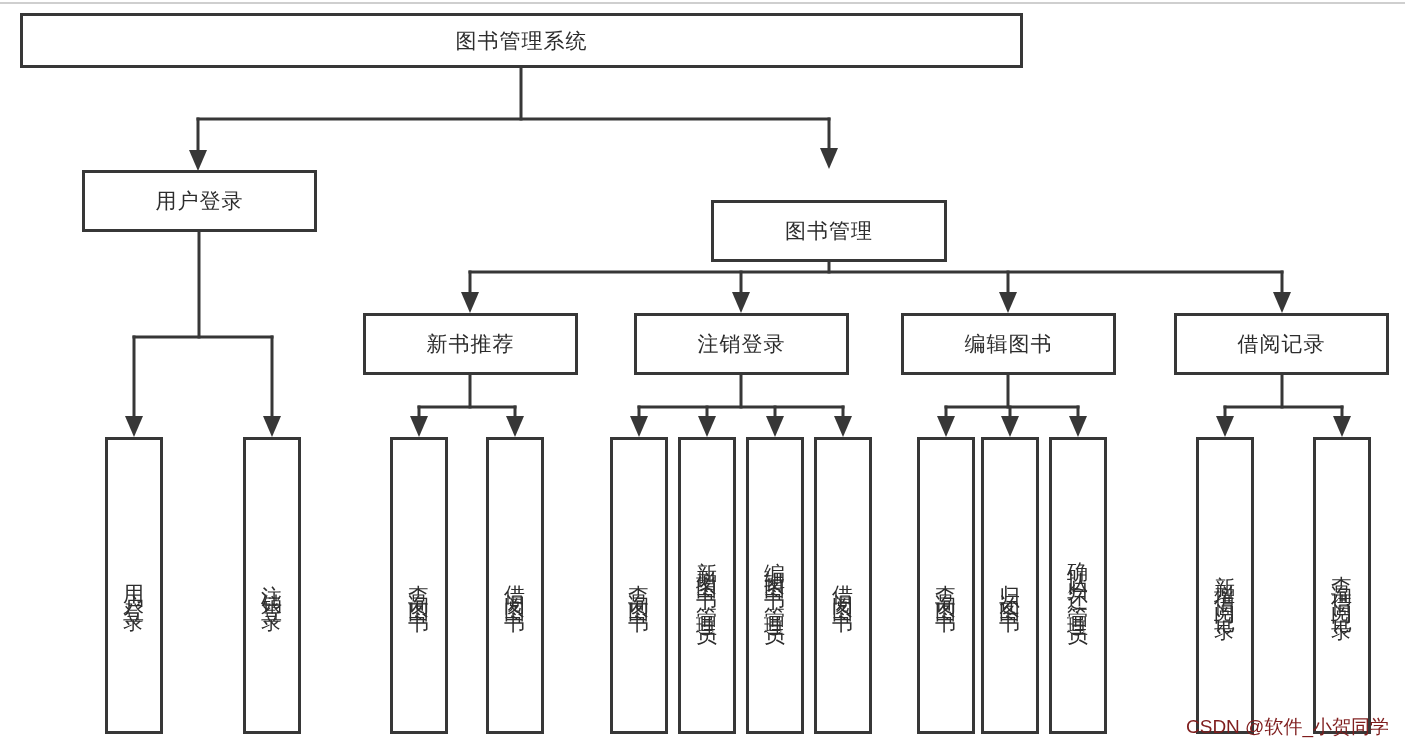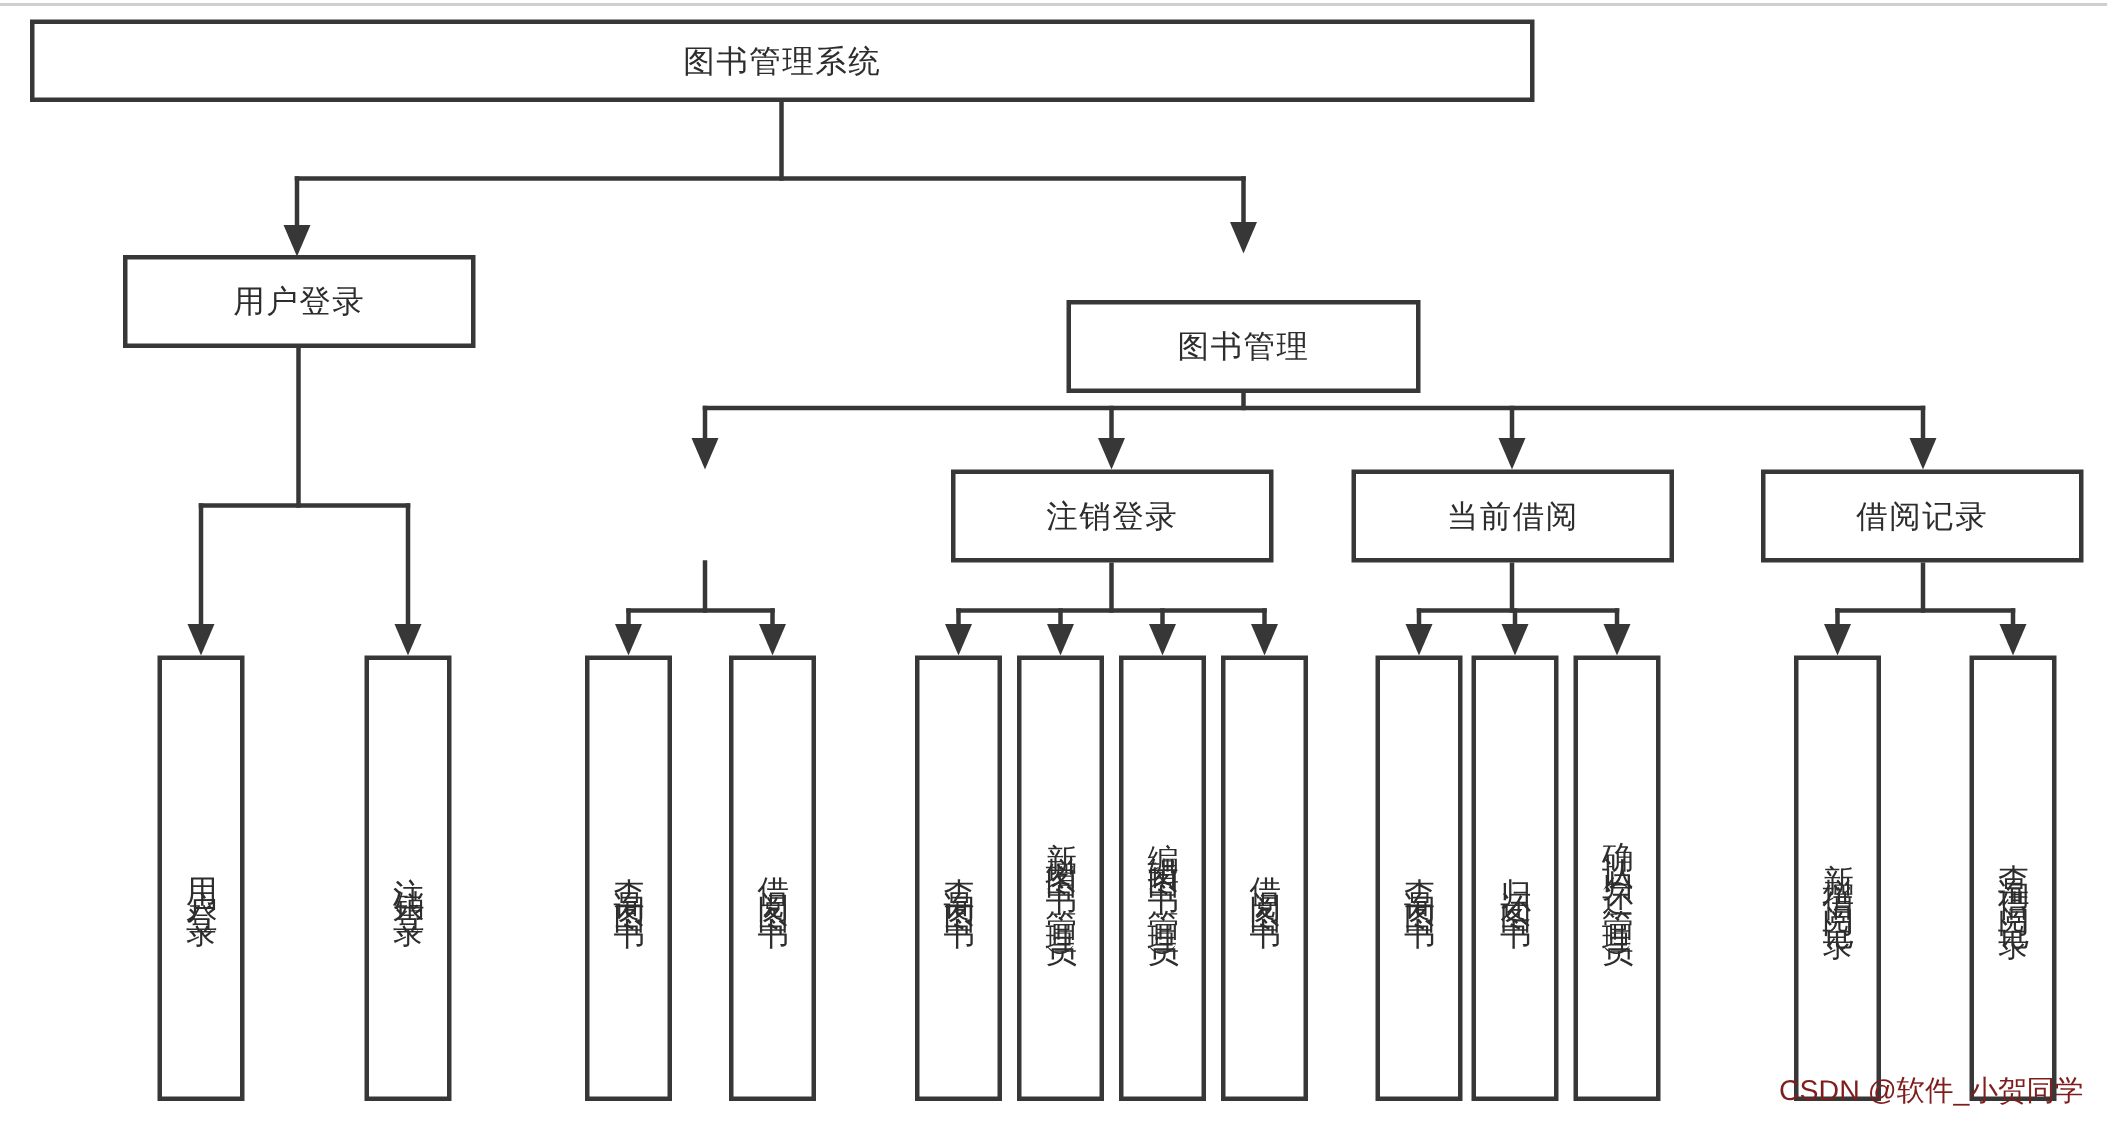--- a/index.html
+++ b/index.html
@@ -132,25 +132,28 @@
     <span class="lbl">图书管理系统</span>
   </div>
 
   <div class="node h n-login">
     <span class="lbl">用户登录</span>
   </div>
   <div class="node h n-mgmt">
     <span class="lbl">图书管理</span>
   </div>
 
+  <div class="node h l3 n-rec">
+    <span class="lbl">新书推荐</span>
+  </div>
   <div class="node h l3 n-borrow">
     <span class="lbl">注销登录</span>
   </div>
   <div class="node h l3 n-current">
-    <span class="lbl">当前借阅</span>
+    <span class="lbl">编辑图书</span>
   </div>
   <div class="node h l3 n-record">
     <span class="lbl">借阅记录</span>
   </div>
 
   <div class="node v leaf n-leaf-user-login">
     <span class="lbl">用户登录</span>
   </div>
   <div class="node v leaf n-leaf-logout">
     <span class="lbl">注销登录</span>

